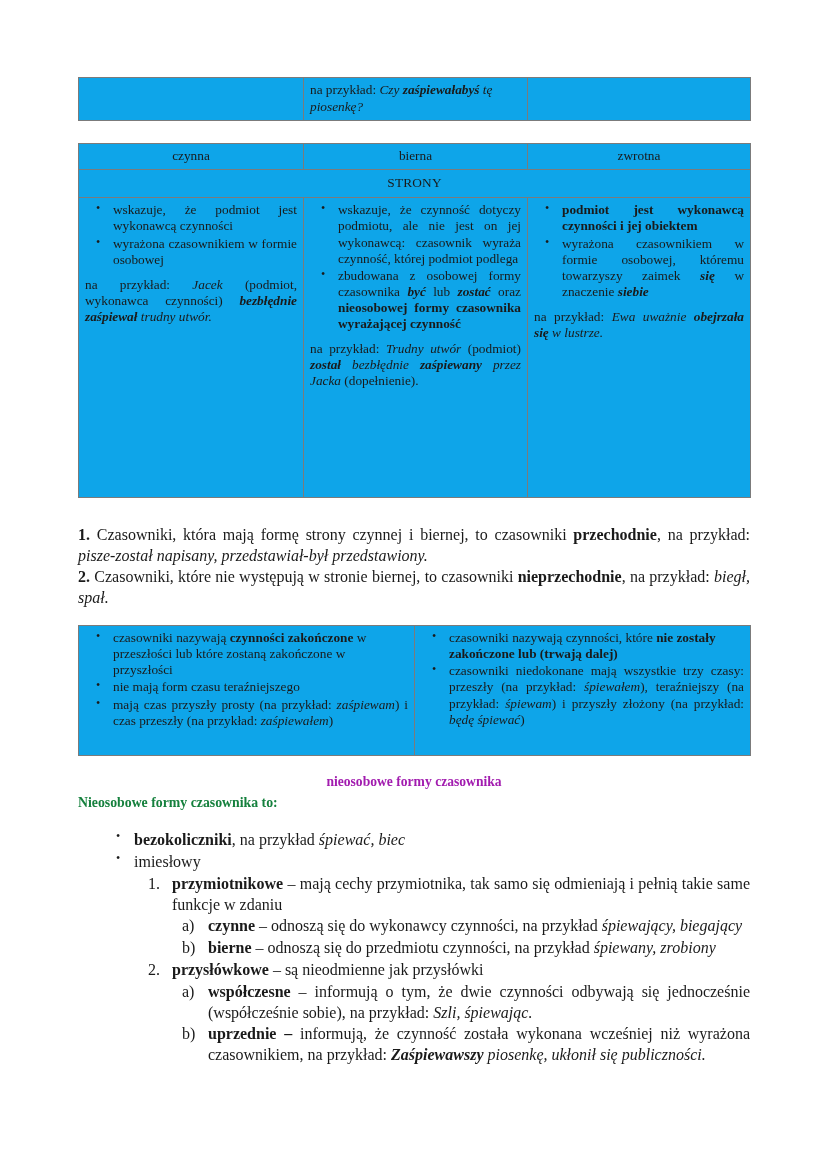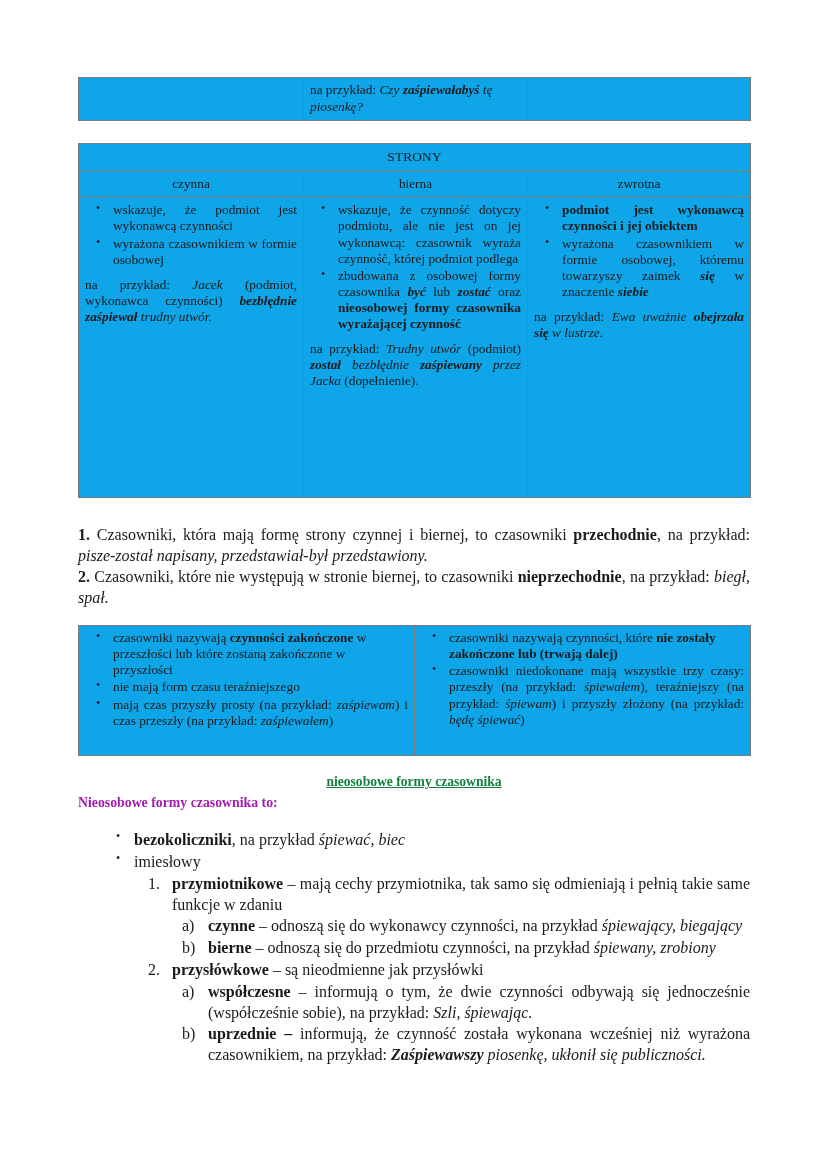--- a/index.html
+++ b/index.html
@@ -96,29 +96,28 @@
     line-height: 1.28;
   }
   .midnotes p {
     margin: 0 0 1px 0;
     text-align: justify;
     text-align-last: left;
   }
 
   
   .pink-head {
-    color: #15803d;
+    color: #a21caf;
     font-weight: bold;
     font-size: 13.6px;
     text-align: center;
     margin: 18px 0 0 0;
-    text-decoration: underline;
   }
   .pink-lead {
-    color: #a21caf;
+    color: #15803d;
     font-weight: bold;
     font-size: 13.8px;
     margin: 5px 0 0 0;
     text-align: left;
   }
   ul.l1 {
     margin: 19px 0 0 0;
     padding-left: 56px;
     list-style: none;
     font-size: 16px;
@@ -209,26 +208,26 @@
   <div style="height:22px"></div>
 
   <table class="doc">
     <colgroup>
           <col style="width:225px">
           <col style="width:224px">
           <col style="width:223px">
         </colgroup>
     <tbody>
       <tr>
-        <td class="tbl-title" colspan="3">STRONY</td>
-      </tr>
-      <tr>
         <td class="tbl-sub">czynna</td>
         <td class="tbl-sub">bierna</td>
         <td class="tbl-sub">zwrotna</td>
+      </tr>
+      <tr>
+        <td class="tbl-title" colspan="3">STRONY</td>
       </tr>
       <tr>
 
         <td class="just" style="height:290px">
           <ul class="cellul">
             <li><span>wskazuje, że podmiot jest wykonawcą czynności</span></li>
             <li><span>wyrażona czasownikiem w formie osobowej</span></li>
           </ul>
           <p class="ex"><span>na przykład: </span><i>Jacek</i><span> (podmiot, wykonawca czynności) </span><span class="bi">bezbłędnie zaśpiewał</span><i> trudny utwór.</i></p>
         </td>

